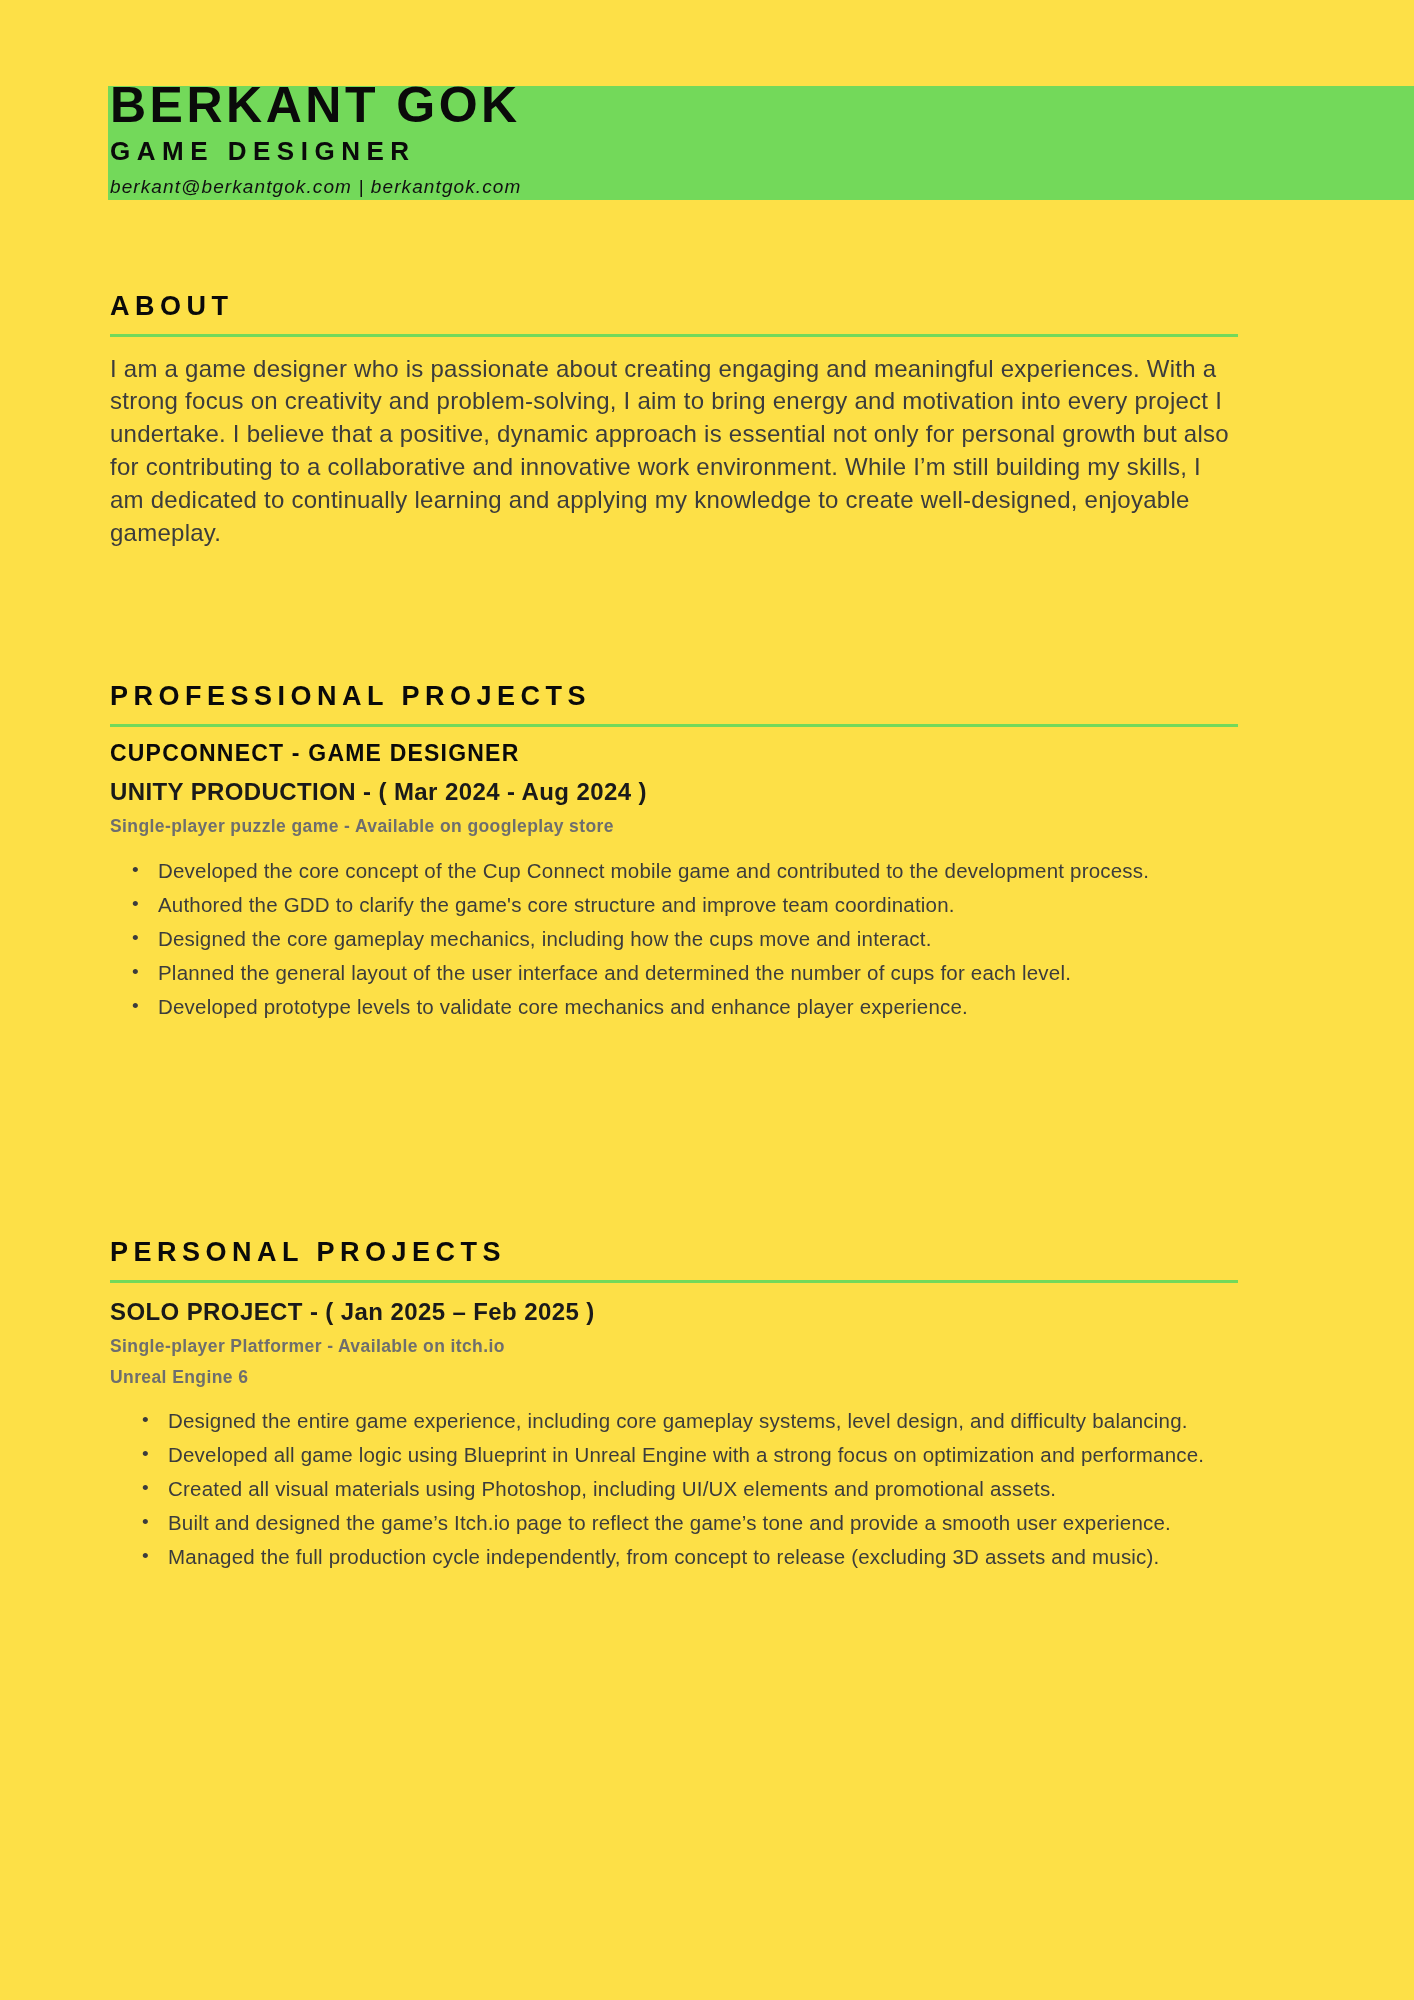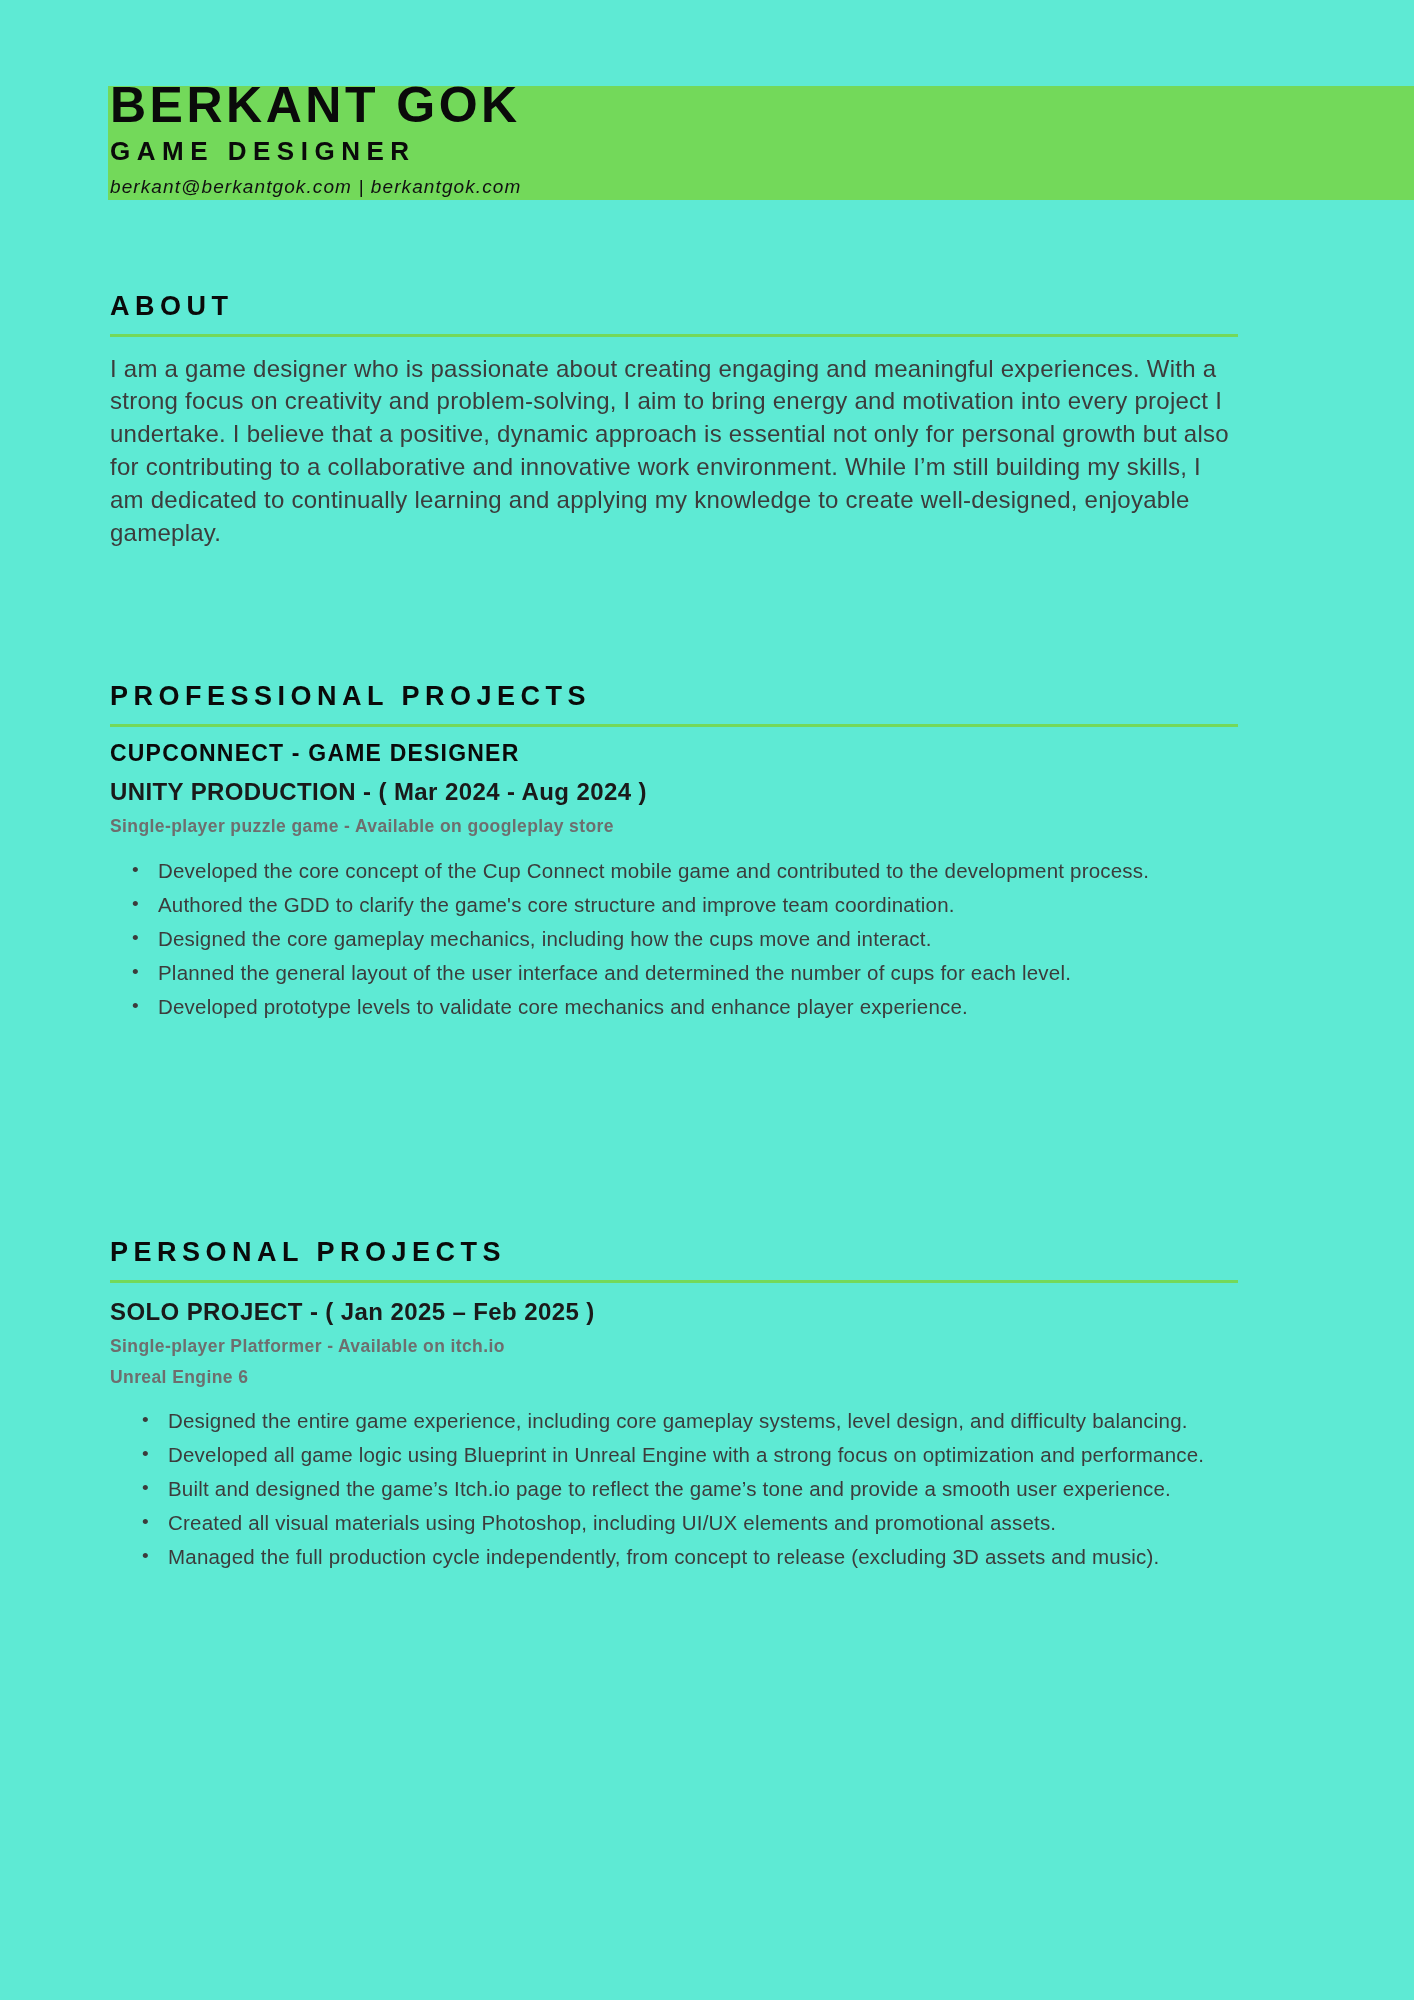--- a/index.html
+++ b/index.html
@@ -6,21 +6,21 @@
   html, body {
     width: 1414px;
     height: 2000px;
     background: #ffffff;
     font-family: "Liberation Sans", sans-serif;
   }
   .page {
     position: relative;
     width: 1414px;
     height: 2000px;
-    background: #5eead4;
+    background: #fde047;
     overflow: hidden;
   }
 
   
   .header-band {
     position: absolute;
     left: 108px;
     top: 86px;
     width: 1306px;
     height: 114px;
@@ -176,20 +176,20 @@
     <div class="section-title">PERSONAL PROJECTS</div>
     <div class="rule"></div>
 
     <div class="entry">
       <div class="entry-sub-bold">SOLO PROJECT - ( Jan 2025 – Feb 2025 )</div>
       <div class="entry-sub-gray">Single-player Platformer - Available on itch.io</div>
       <div class="entry-sub-gray">Unreal Engine 6</div>
       <ul class="bullets indented">
         <li>Designed the entire game experience, including core gameplay systems, level design, and difficulty balancing.</li>
         <li>Developed all game logic using Blueprint in Unreal Engine with a strong focus on optimization and performance.</li>
+        <li>Created all visual materials using Photoshop, including UI/UX elements and promotional assets.</li>
         <li>Built and designed the game’s Itch.io page to reflect the game’s tone and provide a smooth user experience.</li>
-        <li>Created all visual materials using Photoshop, including UI/UX elements and promotional assets.</li>
         <li>Managed the full production cycle independently, from concept to release (excluding 3D assets and music).</li>
       </ul>
     </div>
   </div>
 
 </div>
 
 </body></html>

